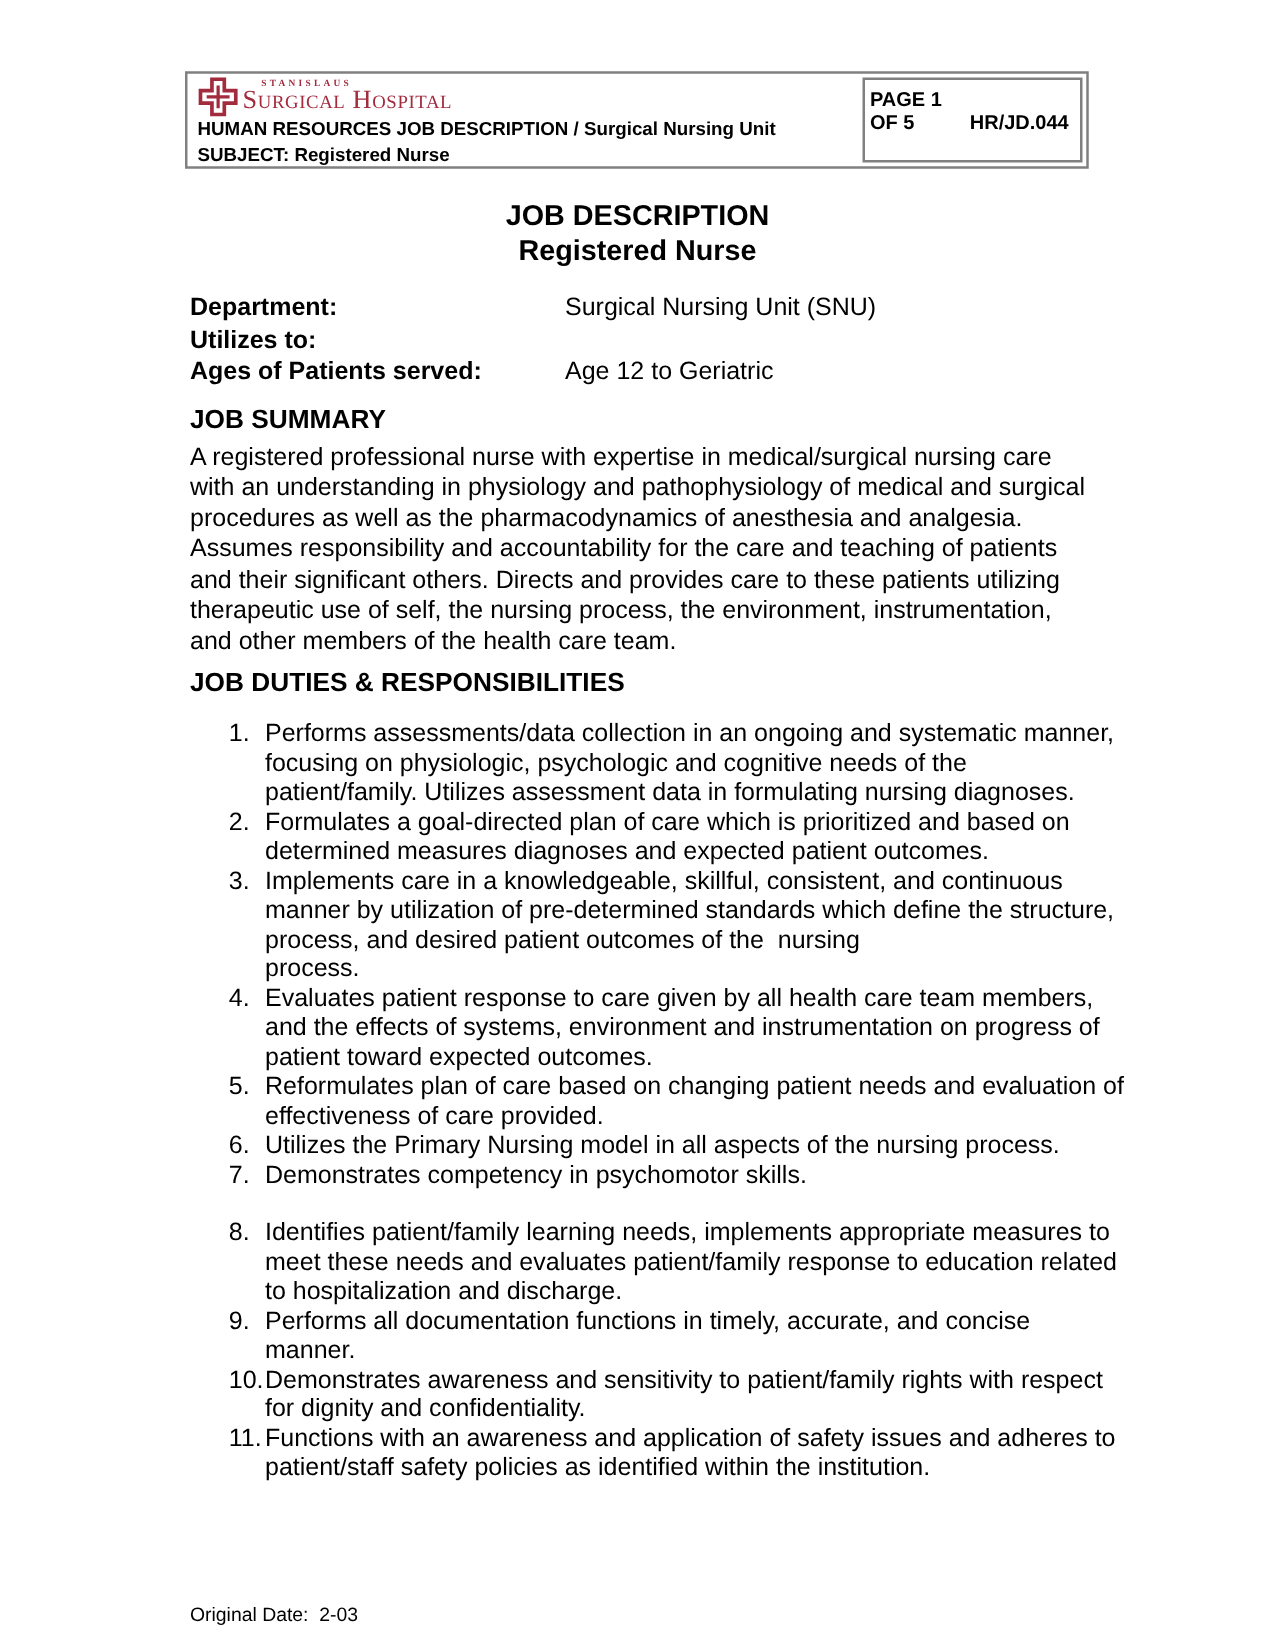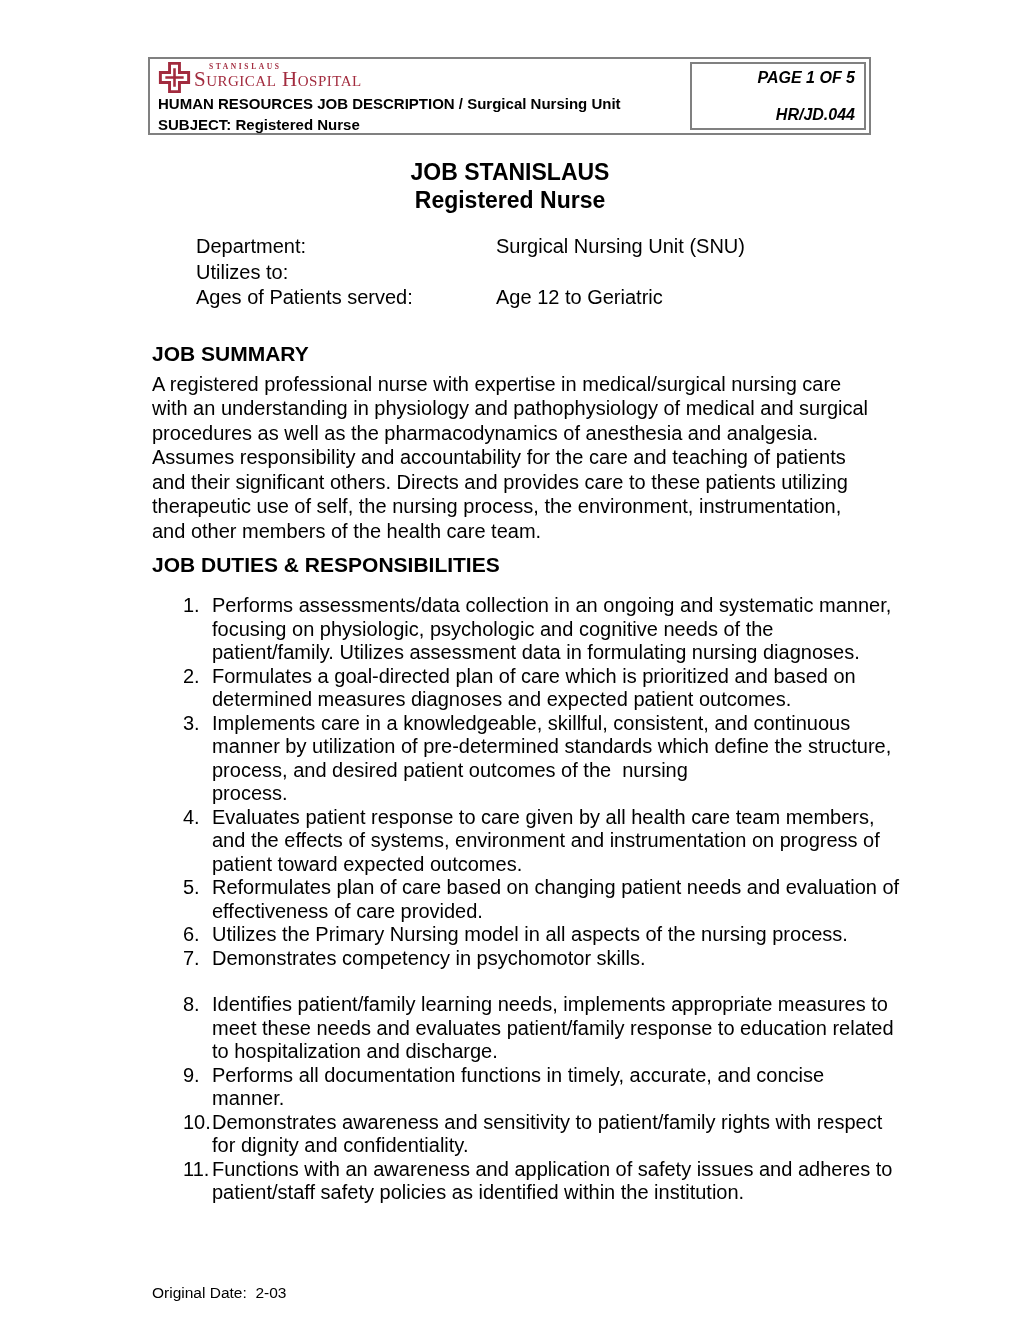--- a/index.html
+++ b/index.html
@@ -21,38 +21,37 @@
     display:block; font-size:7.5px; font-weight:bold; letter-spacing:2.6px;
     margin-left:15px; margin-bottom:0px; font-family:"Liberation Serif", serif;
   }
   .logo-name {
     display:block; font-family:"Liberation Serif", serif; font-weight:normal;
     font-variant:small-caps; font-size:21px; letter-spacing:0.5px; margin-top:-1px;
   }
   .hdr-line { font-weight:bold; font-size:15px; line-height:21px; white-space:pre; }
   .header-right {
     width:176px; margin:3px; border:2px solid #808080; box-sizing:border-box;
-    display:flex; flex-direction:column; justify-content:space-between;
-    align-items:flex-end; padding:5px 9px 4px 4px; font-weight:bold; font-size:16px;
+    display:flex; flex-direction:row; justify-content:space-between;
+    align-items:flex-end; padding:5px 9px 20px 4px; font-weight:bold; font-size:16px;
     flex:none;
-    font-style:italic;
   }
 
   
   .content { position:absolute; left:152px; top:158px; width:790px; }
   .title-block {
     width:1020px; margin-left:-152px; text-align:center;
     font-weight:bold; font-size:23px; line-height:28px;
   }
   .meta-table { margin-top:20px; font-size:20px; line-height:25.5px; }
   .meta-row { display:flex; }
-  .meta-label { width:300px; font-weight:normal; flex:none;margin-left:44px; }
+  .meta-label { width:300px; font-weight:bold; flex:none; }
   .meta-value { flex:1; }
 
-  .section-heading { margin-top:30px; font-weight:bold; font-size:21px; line-height:26px; }
+  .section-heading { margin-top:12px; font-weight:bold; font-size:21px; line-height:26px; }
   .summary-body {
     margin-top:5px; font-size:20px; line-height:24.5px; white-space:pre-wrap;
   }
   .duties-heading { margin-top:9px; }
   .duties-list { list-style:none; margin:16px 0 0 0; padding:0 0 0 31px; }
   .duty { display:flex; font-size:20px; line-height:23.5px; }
   .duty .num { width:29px; flex:none; }
   .duty .txt { flex:1; white-space:pre-wrap; }
   .duty.gap-above { margin-top:23px; }
 
@@ -84,21 +83,21 @@
     </div>
     <div class="header-right">
       <div>PAGE 1 OF 5</div>
       <div>HR/JD.044</div>
     </div>
   </div>
 
   <div class="content">
 
     <div class="title-block">
-      <div>JOB STANISLAUS</div>
+      <div>JOB DESCRIPTION</div>
       <div>Registered Nurse</div>
     </div>
 
     <div class="meta-table">
       <div class="meta-row">
         <span class="meta-label">Department:</span>
         <span class="meta-value">Surgical Nursing Unit (SNU)</span>
       </div>
       <div class="meta-row">
         <span class="meta-label">Utilizes to:</span>

